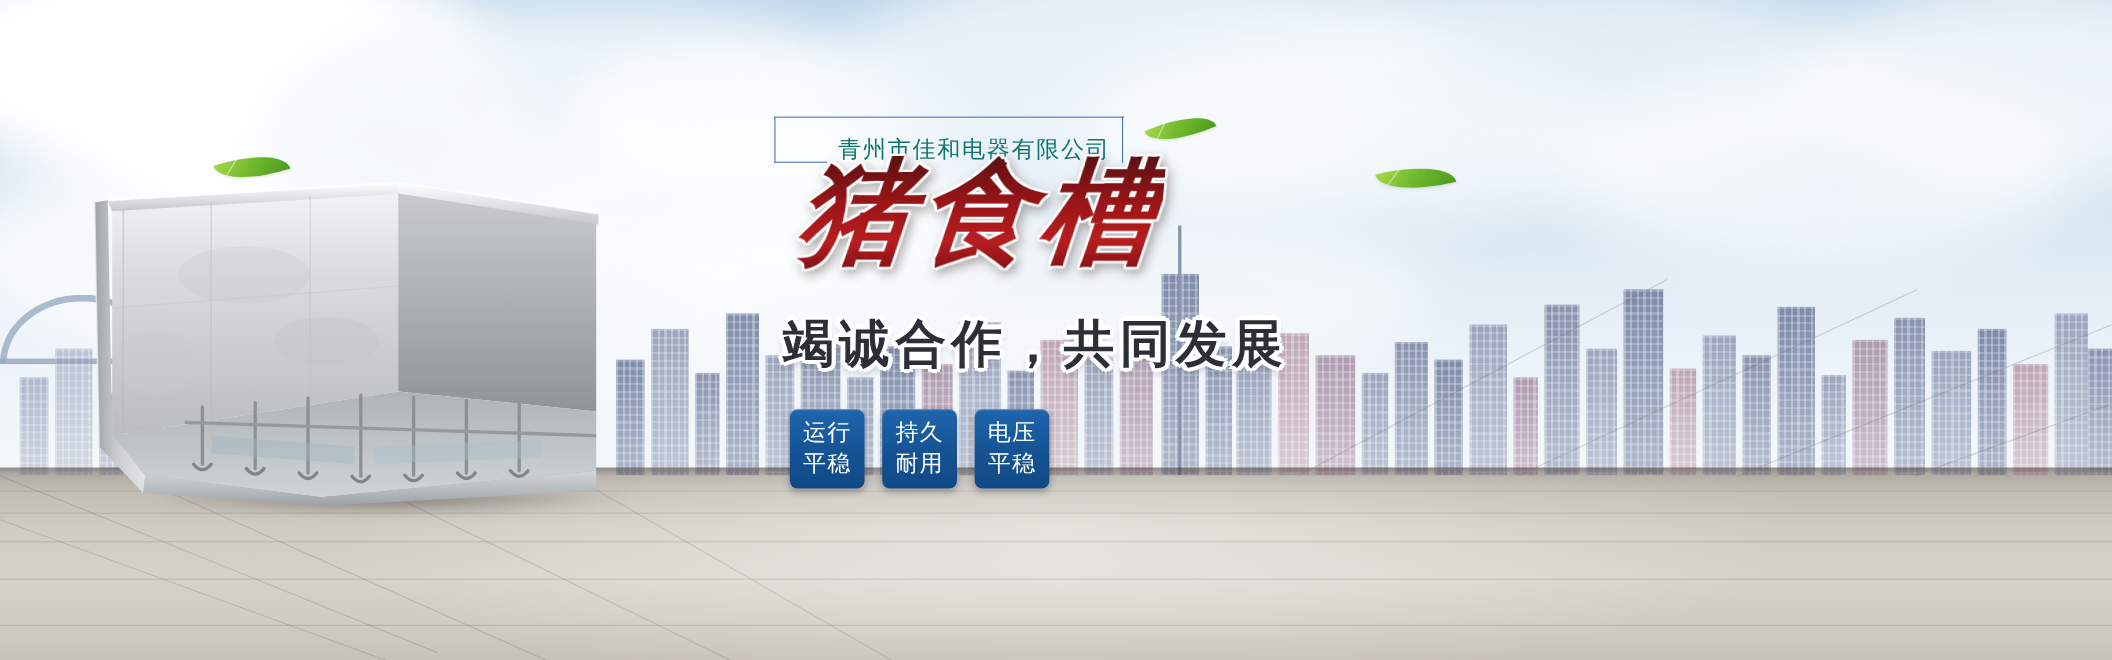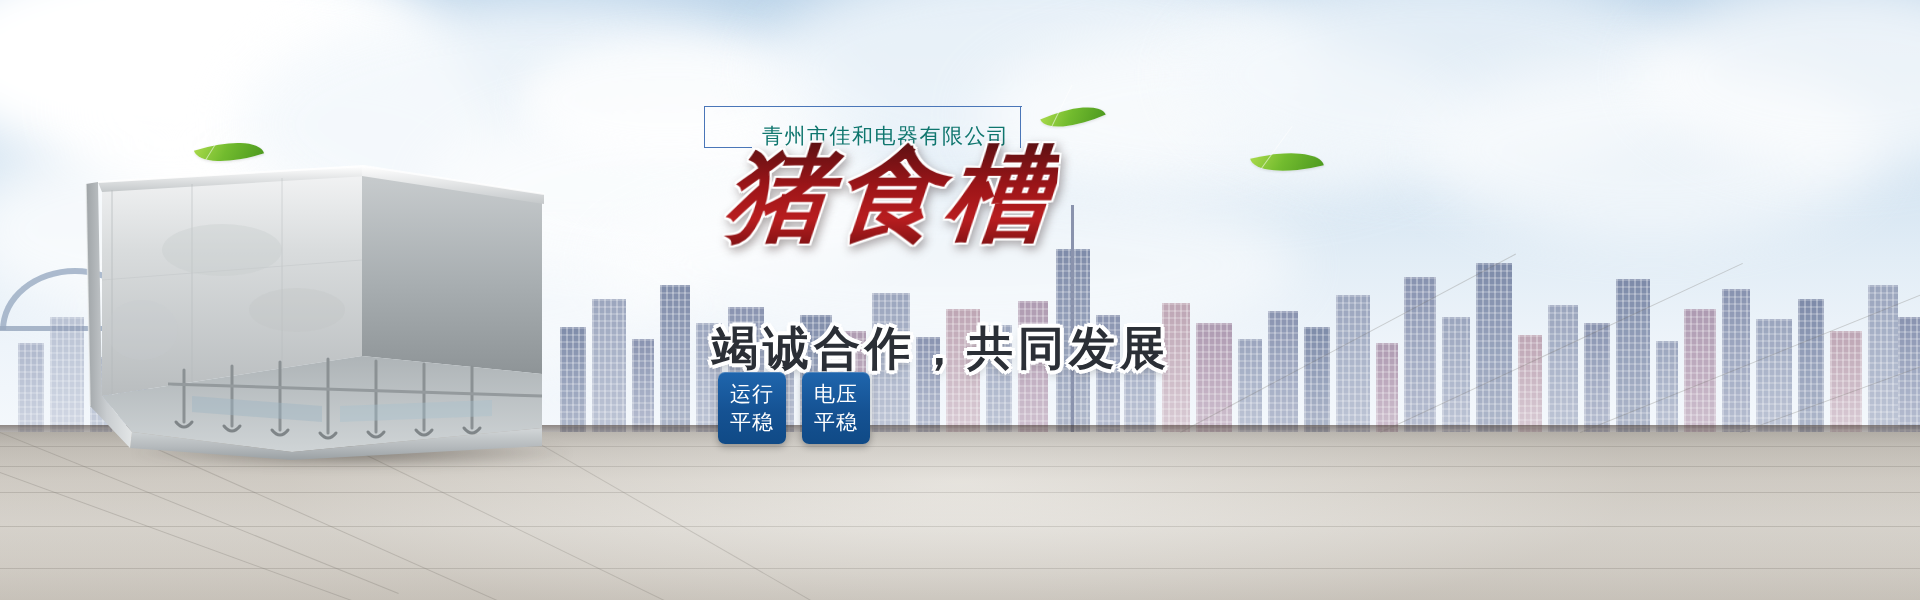--- a/index.html
+++ b/index.html
@@ -130,21 +130,20 @@
 
   .subtitle{
     position:absolute; left:12px; top:186px;
     font-size:46px; letter-spacing:5px; font-weight:700;
     color:#2b2f36; white-space:nowrap;
     font-family:"Liberation Sans","DejaVu Sans",sans-serif;
     text-shadow:
       -3px -3px 0 #fff, 3px -3px 0 #fff, -3px 3px 0 #fff, 3px 3px 0 #fff,
       -4px 0 0 #fff, 4px 0 0 #fff, 0 -4px 0 #fff, 0 4px 0 #fff,
       0 5px 8px rgba(0,0,0,0.28);
-    margin-top: 36px;
   }
 
   
   .badges{
     position:absolute; left:718px; top:372px;
     display:flex; gap:16px;
   }
   .badge{
     width:68px; height:72px; border-radius:7px;
     background:linear-gradient(180deg,#1f66ad 0%,#155293 55%,#104a86 100%);
@@ -359,18 +358,22 @@
 
     <div class="subtitle">竭诚合作，共同发展</div>
   </div>
 
   <div class="badges">
     <div class="badge">
       <span>运行</span>
       <span>平稳</span>
     </div>
     <div class="badge">
+      <span>持久</span>
+      <span>耐用</span>
+    </div>
+    <div class="badge">
       <span>电压</span>
       <span>平稳</span>
     </div>
   </div>
 
 </div>
 
 </body></html>

